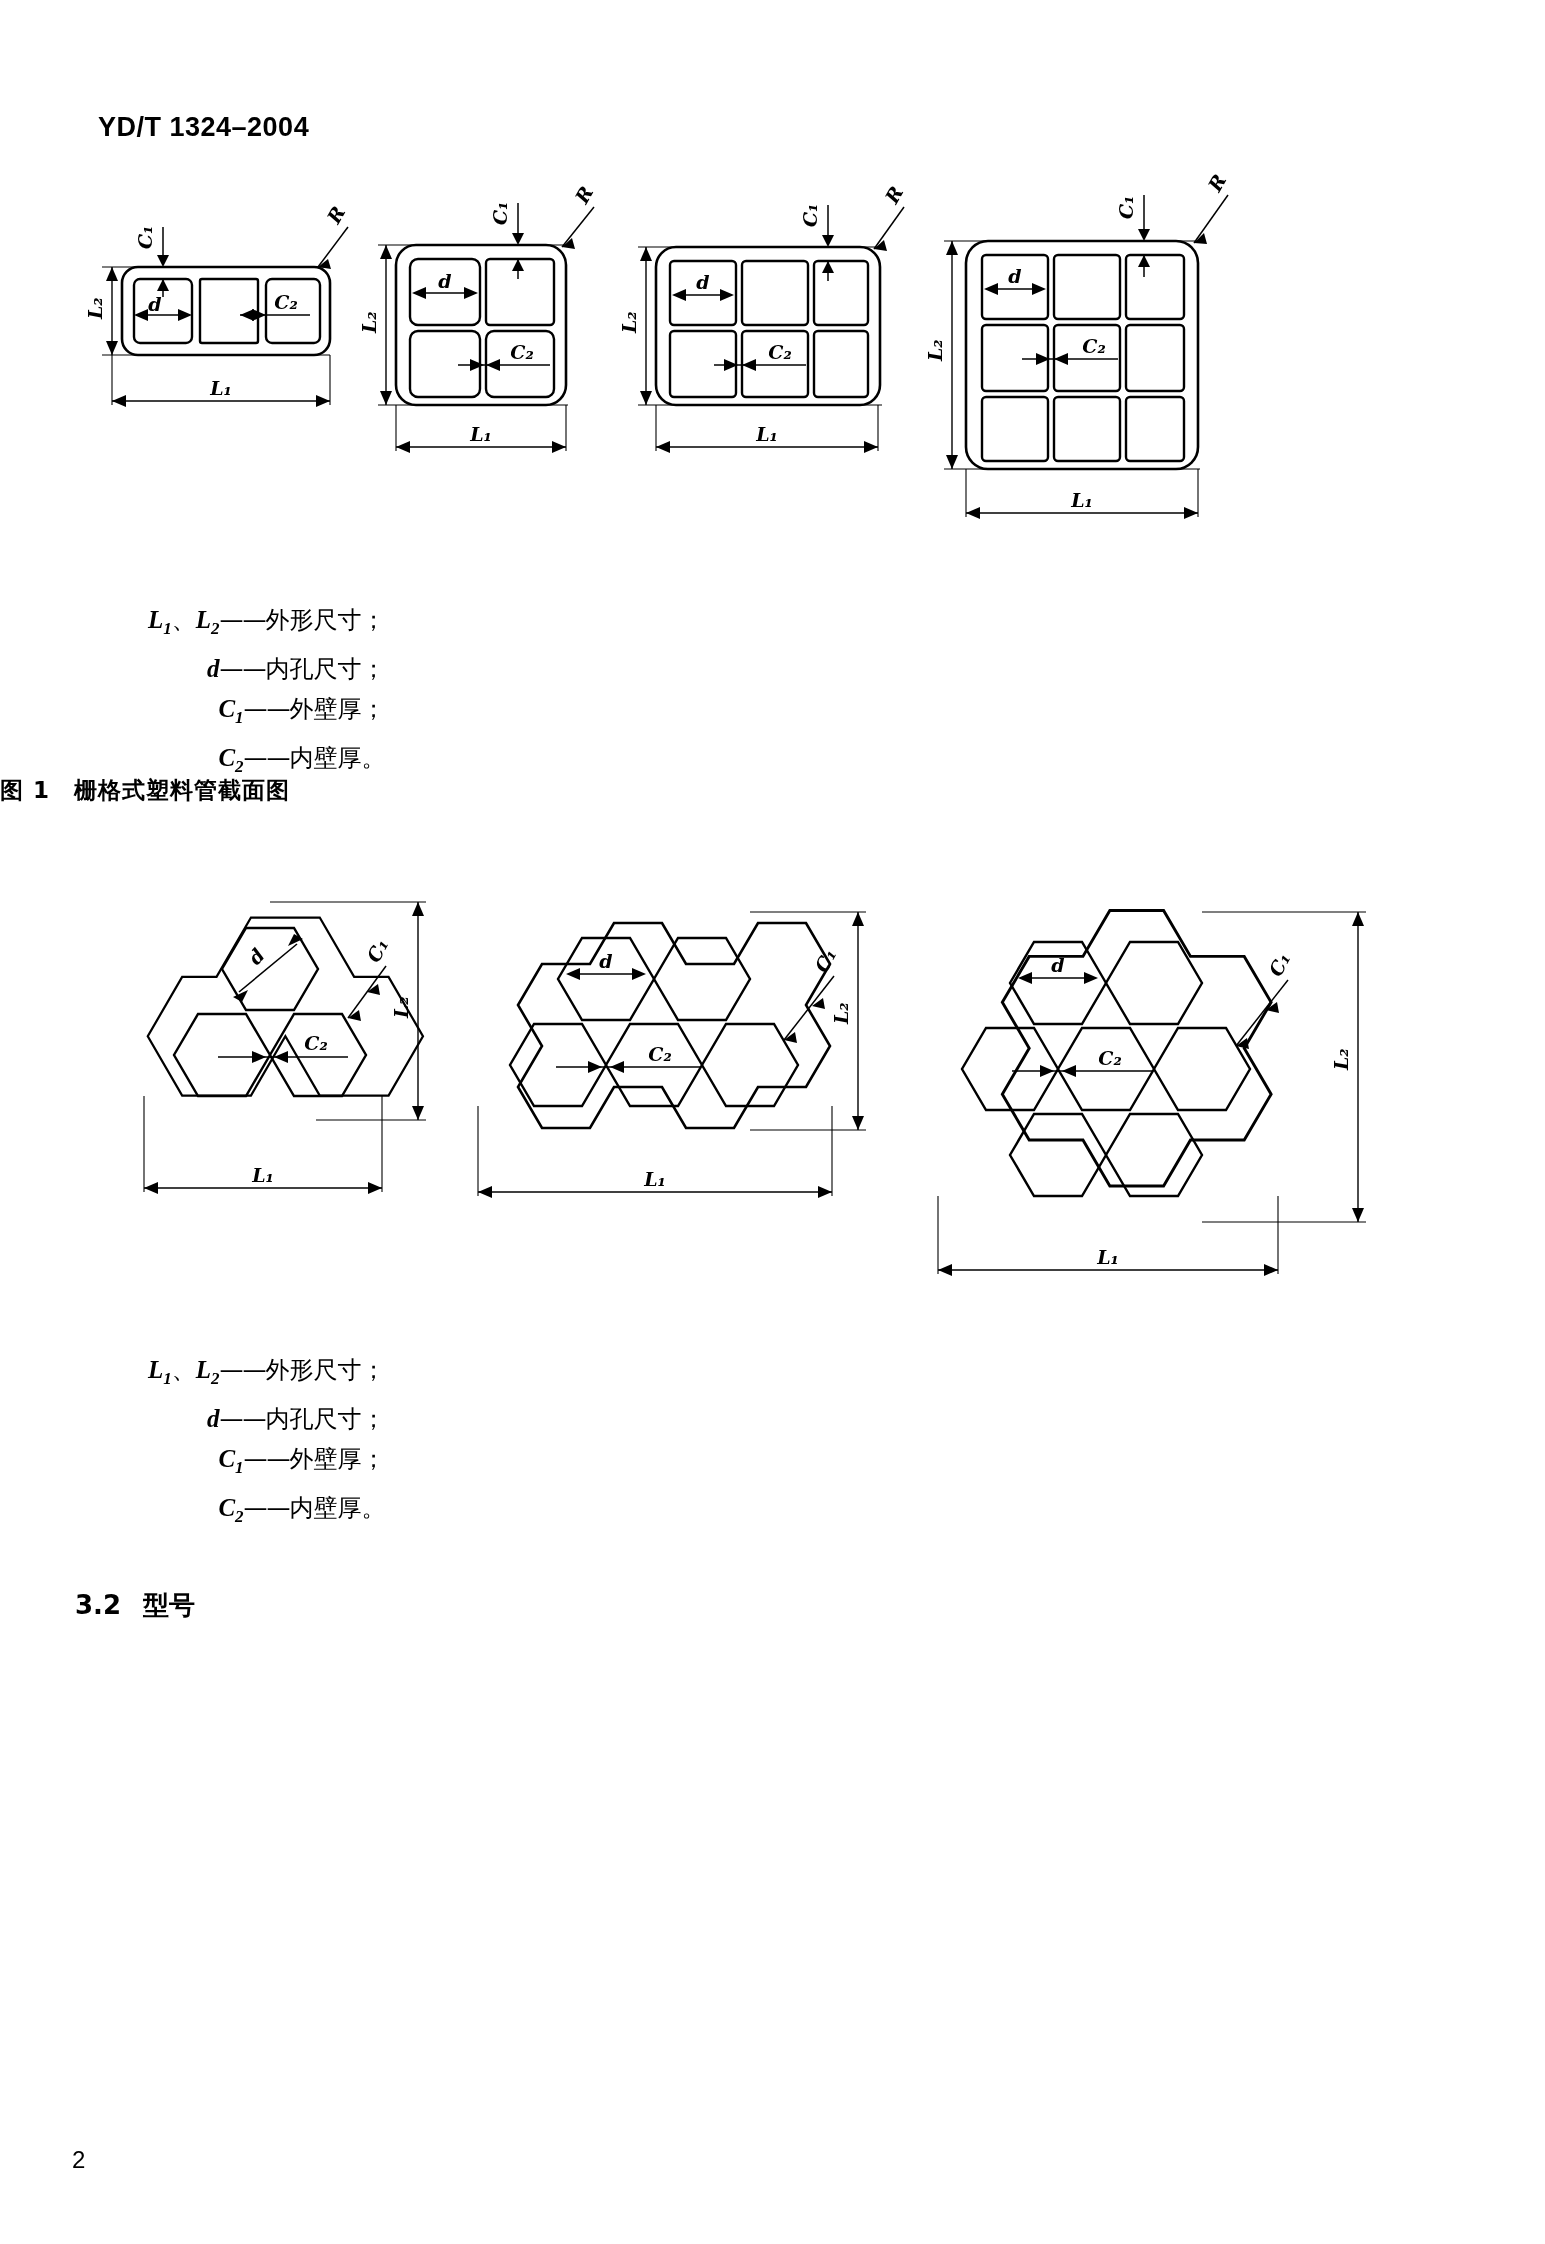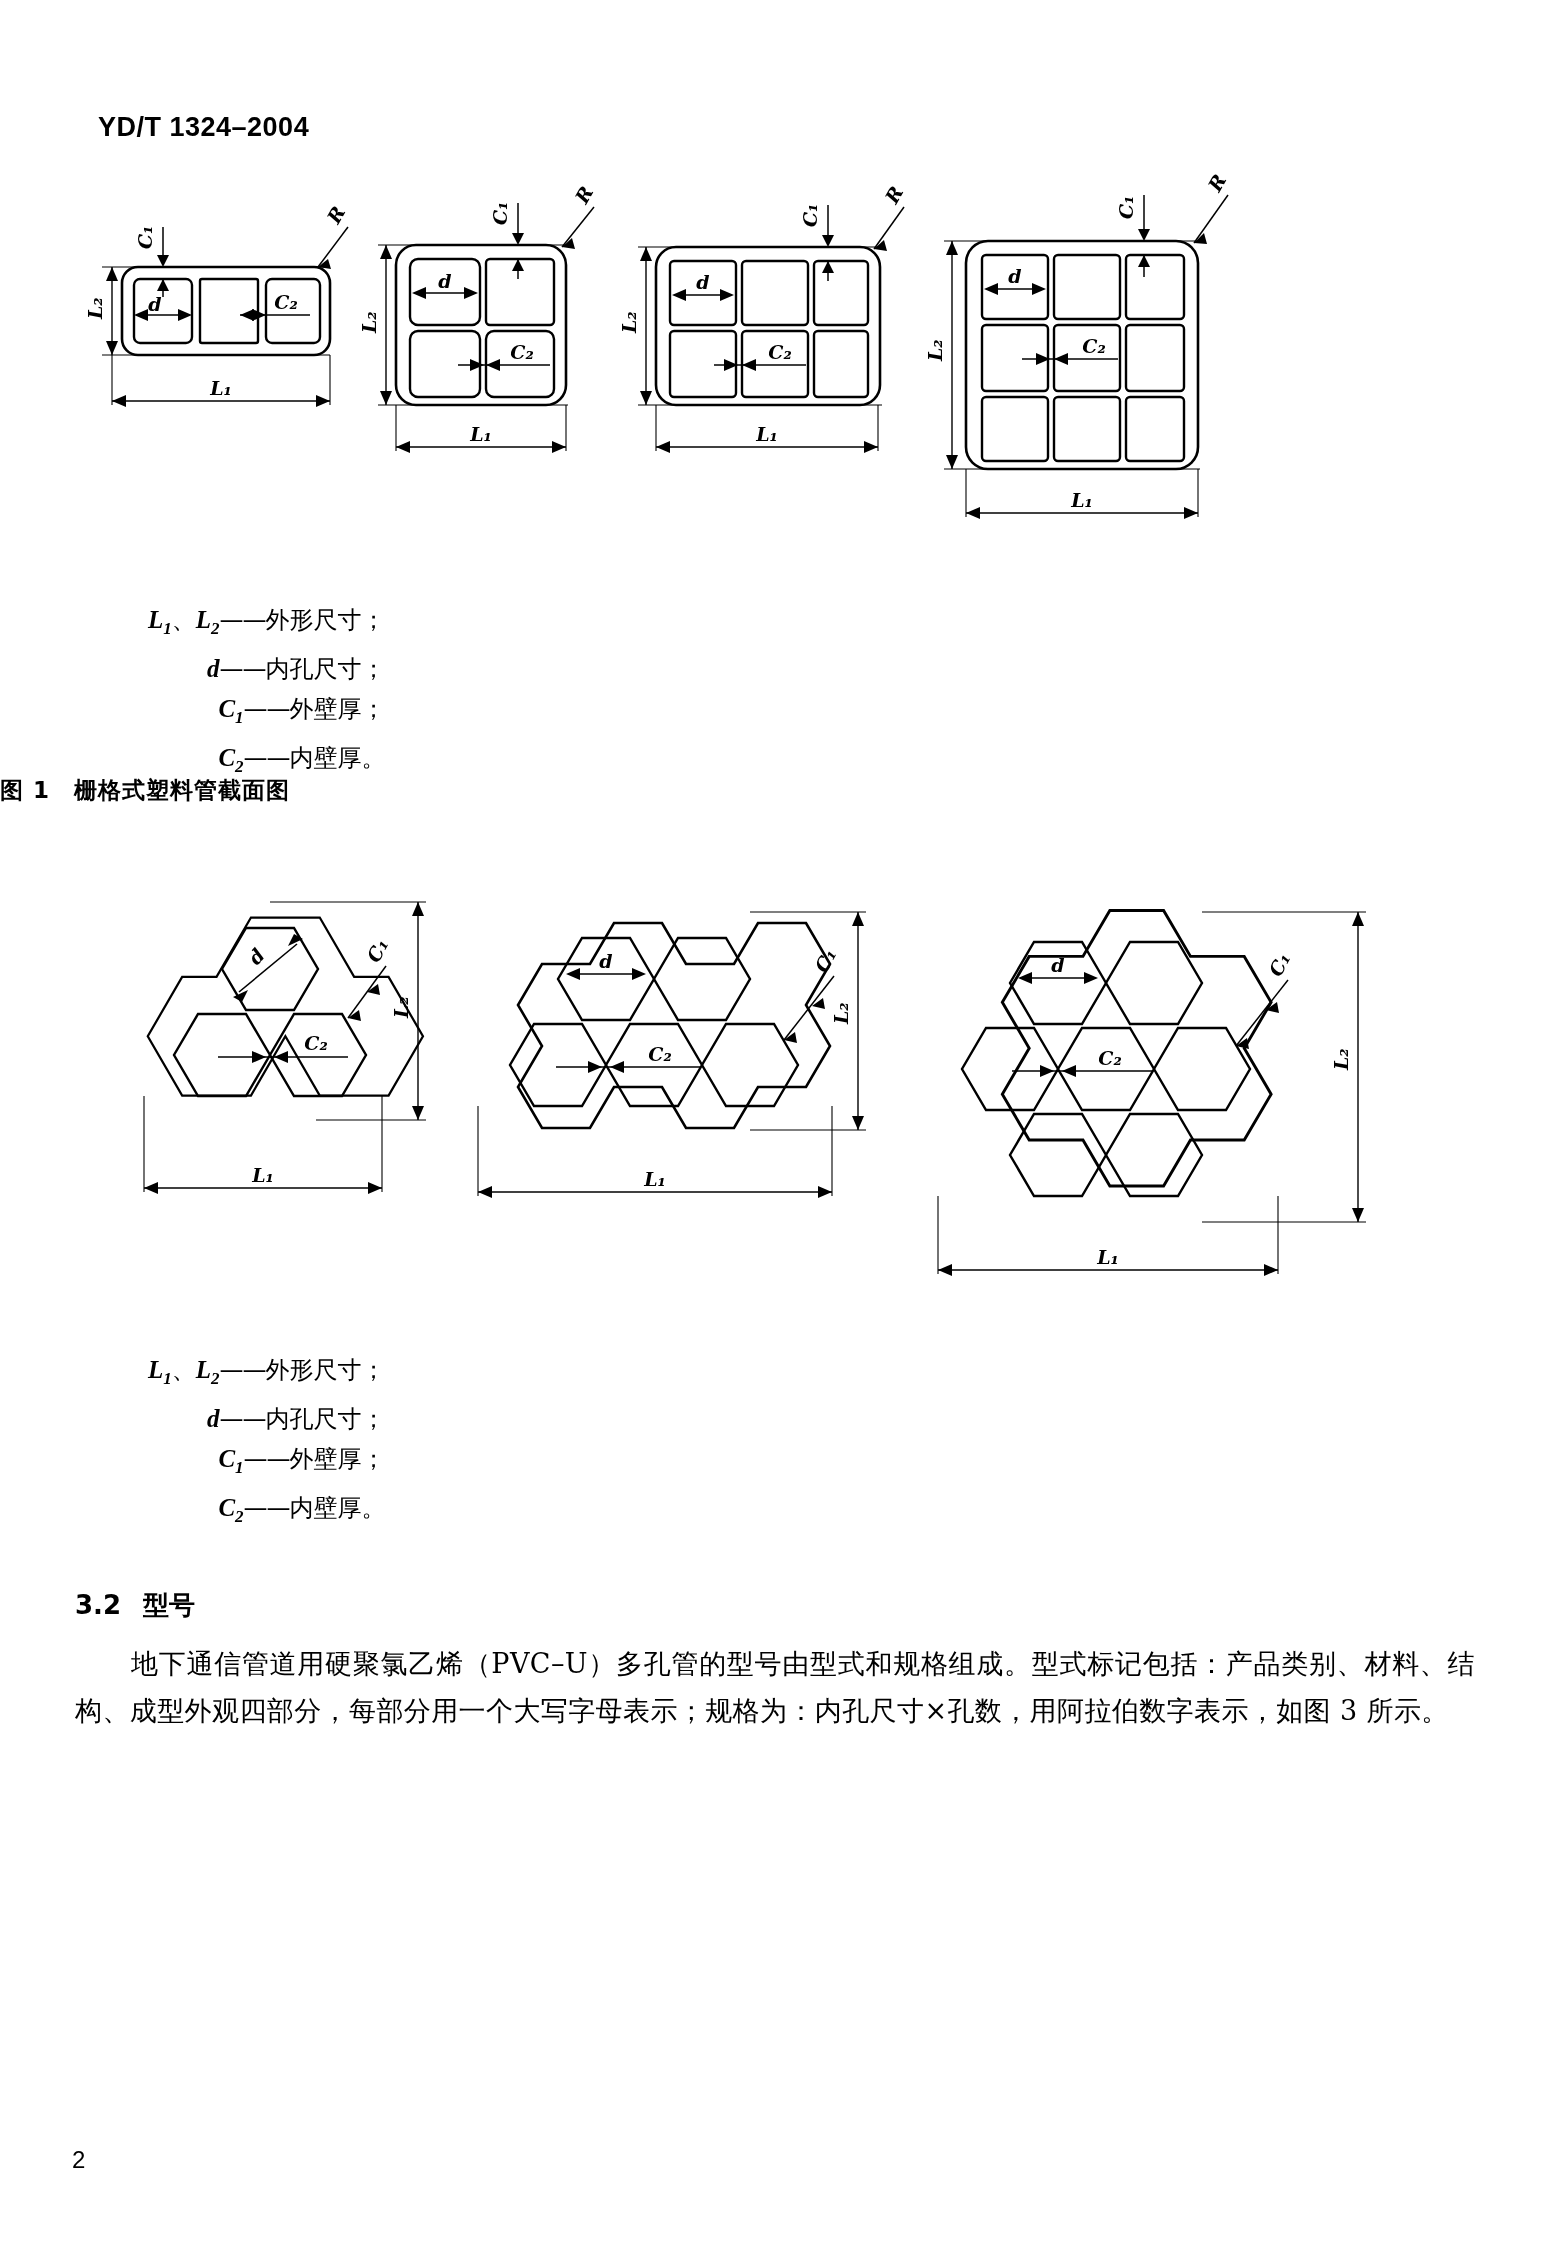--- a/index.html
+++ b/index.html
@@ -475,17 +475,16 @@
     <div class="legend-row">
       <span class="legend-sym">C<sub>2</sub></span><span class="legend-dash">——</span><span>内壁厚。</span>
     </div>
   </div>
 
 
   <div id="sec-heading">
     <span class="num">3.2</span><span>型号</span>
   </div>
 
-  <div id="body-para">地下通信管道用硬聚氯乙烯（PVC–U）多孔管的型号由型式和规格组成。型式标记包括：产品类别、材料、结构、成型外观四部分，每部分用一个大写字母表示；规格为：内孔尺寸×孔数，用阿拉伯数字表示，如图 3 所示。</div>
 
   <div id="page-number">2</div>
 
 </div>
 
 </body></html>

